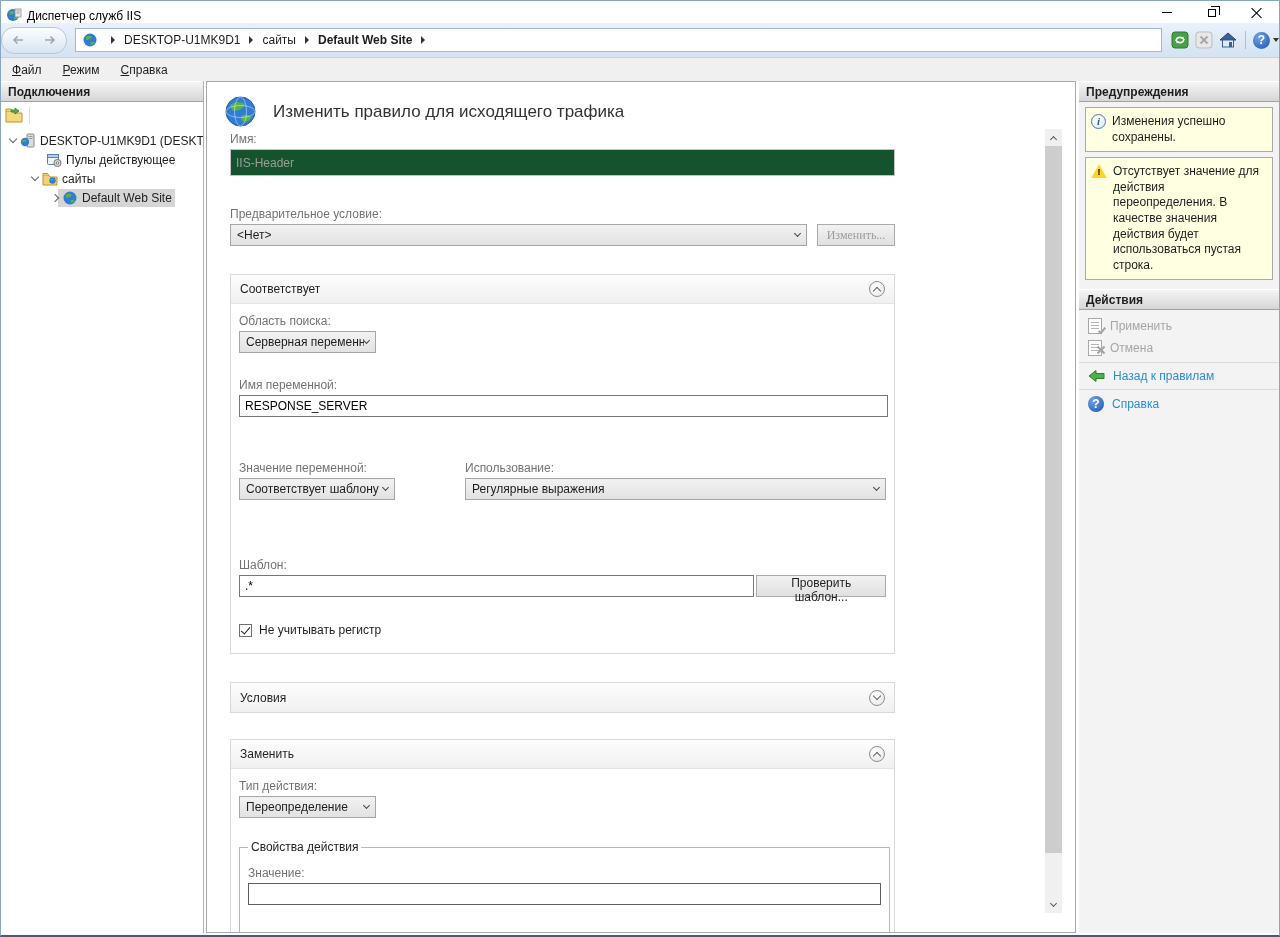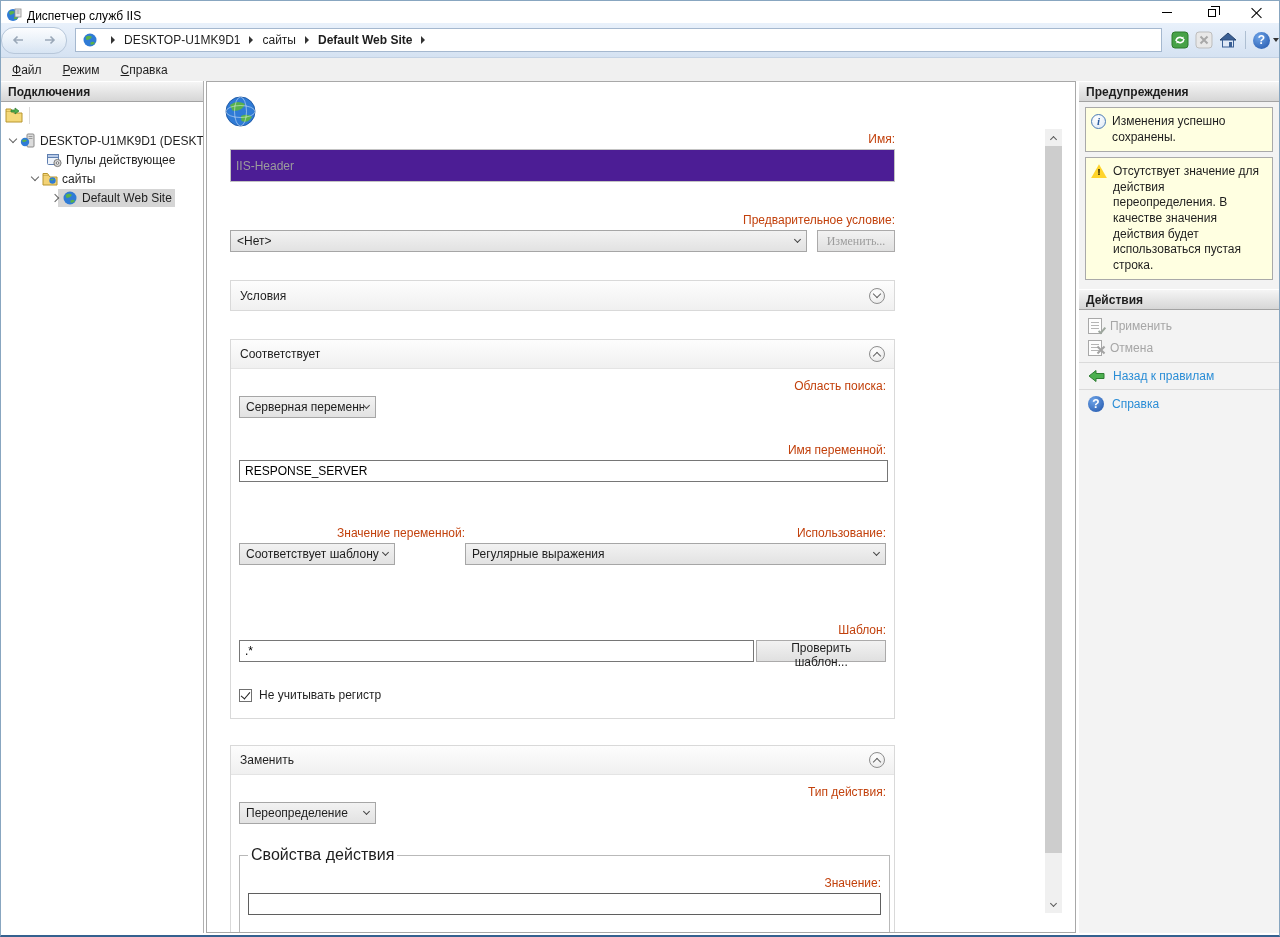--- a/index.html
+++ b/index.html
@@ -54,39 +54,39 @@
   .chev.right { transform:rotate(-45deg); }
   .chev.up { transform:rotate(-135deg); margin-top:3px; }
   .ticon { width:16px; height:16px; margin:0 4px; flex:none; }
   .tsel { display:flex; align-items:center; background:#d5d5d5; padding:1px 3px 1px 0; }
   
   .main-panel { position:absolute; left:205px; top:0; width:870px; bottom:0; border:1px solid #a8a8a8; background:#fff; overflow:hidden; }
   .feature-header { display:flex; align-items:center; padding:11px 0 0 17px; height:48px; }
   .feature-globe { width:33px; height:33px; }
   .feature-title { font-size:17px; color:#333; margin-left:16px; }
   .form { margin-left:23px; width:665px; }
-  .lbl { display:block; margin-bottom:3px; color:#c2410c;text-align:right; }
-  .tb { height:33px; border:1px solid #c3c3c3; background:#4c1d95; color:#9c9c9c; width:100%; padding:0 5px; font-family:inherit; font-size:12px; }
+  .lbl { display:block; margin-bottom:3px; color:#737373; }
+  .tb { height:27px; border:1px solid #c3c3c3; background:#14532d; color:#9c9c9c; width:100%; padding:0 5px; font-family:inherit; font-size:12px; }
   .tb-live { height:22px; border:1px solid #767676; background:#fff; color:#000; padding:0 5px; font-family:inherit; font-size:12px; }
   .combo { height:22px; background:linear-gradient(#f2f2f2,#e2e2e2); border:1px solid #a6a6a6; display:flex; align-items:center; padding:0 6px; }
   .combo-text { flex:1; white-space:nowrap; overflow:hidden; }
   .combo .chev { width:5px; height:5px; border-color:#454545; }
   .btn { height:22px; background:linear-gradient(#f2f2f2,#e0e0e0); border:1px solid #abaaaa; font-family:inherit; font-size:12px; color:#1e1e1e; padding:0 8px; }
   .btn.disabled { color:#9c9c9c;font-family:Liberation Serif, serif; }
   .row { display:flex; align-items:flex-start; }
   .section { border:1px solid #d9d9d9; margin-top:28px; }
   .section-head { height:29px; background:linear-gradient(#fdfdfd,#f0f0f0); border-bottom:1px solid #e4e4e4; display:flex; align-items:center; padding:0 9px; }
   .section-title { flex:1; }
   .collapse-btn { width:16px; height:16px; border:1px solid #8e8e8e; border-radius:50%; background:radial-gradient(circle at 40% 30%, #fff, #e6e6e6); display:flex; align-items:center; justify-content:center; }
   .section-body { padding:8px; }
   .cbx { width:13px; height:13px; border:1px solid #707070; background:#fff; position:relative; display:inline-block; flex:none; }
   .cbx.checked::after { content:""; position:absolute; left:3px; top:0px; width:4px; height:8px; border-right:1.6px solid #1e1e1e; border-bottom:1.6px solid #1e1e1e; transform:rotate(40deg); }
   .cbx-row { display:flex; align-items:center; gap:7px; }
   fieldset.group { border:1px solid #b9b9b9; padding:8px; margin-top:22px; }
-  fieldset.group legend { padding:0 3px; margin-left:0px; font-size:16px; }
+  fieldset.group legend { padding:0 3px; margin-left:0px; font-size:12px; }
   
   .vscroll { position:absolute; left:838px; top:47px; width:17px; height:784px; background:#f0f0f0; }
   .vs-btn { position:absolute; left:0; width:17px; height:17px; background:#f0f0f0; display:flex; align-items:center; justify-content:center; }
   .vs-btn .chev { width:5px; height:5px; border-color:#5a5a5a; }
   .vs-up { top:0; } .vs-down { bottom:0; }
   .vs-thumb { position:absolute; left:0; top:17px; width:17px; height:707px; background:#cdcdcd; }
   
   .right-panel { position:absolute; left:1078px; top:0; width:200px; bottom:0; background:#f3f3f3; overflow:hidden; }
   .notices { padding:5px 6px; display:flex; flex-direction:column; gap:5px; }
   .notice { background:#ffffe1; border:1px solid #a9a9a9; padding:6px 5px; display:flex; gap:6px; line-height:1.3; }
@@ -250,43 +250,34 @@
 
   <div class="main-panel">
     <div class="feature-header">
       <svg class="feature-globe" viewBox="0 0 33 33">
         <circle cx="16.5" cy="16.5" r="14.5" fill="#2f7bd6" stroke="#1e5aa8"></circle>
         <path d="M6 10 Q13 4.5 21 9 Q18 17 8.5 15.5 Z" fill="#58b14c"></path>
         <path d="M17 21 Q23 18 28 22 Q24 28.5 17.5 26 Z" fill="#58b14c"></path>
         <ellipse cx="16.5" cy="16.5" rx="14.5" ry="6" fill="none" stroke="rgba(255,255,255,.45)"></ellipse>
         <ellipse cx="16.5" cy="16.5" rx="6" ry="14.5" fill="none" stroke="rgba(255,255,255,.45)"></ellipse>
       </svg>
+      <span class="feature-title">Изменить правило для исходящего трафика</span>
     </div>
 
     <div class="form">
       <span class="lbl" style="margin-top:2px">Имя:</span>
       <input class="tb" disabled="" value="IIS-Header" style="">
 
       <span class="lbl" style="margin-top:31px">Предварительное условие:</span>
       <div class="row" style="gap:10px">
         <div class="combo" style="width:577px">
           <span class="combo-text">&lt;Нет&gt;</span>
           <span class="chev down"></span>
         </div>
         <button class="btn disabled" style="width:78px">Изменить...</button>
-      </div>
-
-      
-      <div class="section">
-        <div class="section-head" style="border-bottom:none">
-          <span class="section-title">Условия</span>
-          <span class="collapse-btn">
-              <span class="chev down"></span>
-            </span>
-        </div>
       </div>
 
       
       <div class="section">
         <div class="section-head">
           <span class="section-title">Соответствует</span>
           <span class="collapse-btn">
               <span class="chev up"></span>
             </span>
         </div>
@@ -324,20 +315,30 @@
           </div>
 
           <div class="cbx-row" style="margin:26px 0 8px 0">
             <span class="cbx checked"></span>
             <span>Не учитывать регистр</span>
           </div>
         </div>
       </div>
 
       
+      <div class="section">
+        <div class="section-head" style="border-bottom:none">
+          <span class="section-title">Условия</span>
+          <span class="collapse-btn">
+              <span class="chev down"></span>
+            </span>
+        </div>
+      </div>
+
+      
       <div class="section" style="margin-top:26px">
         <div class="section-head">
           <span class="section-title">Заменить</span>
           <span class="collapse-btn">
               <span class="chev up"></span>
             </span>
         </div>
         <div class="section-body">
           <span class="lbl" style="margin-top:2px">Тип действия:</span>
           <div class="combo" style="width:137px">

